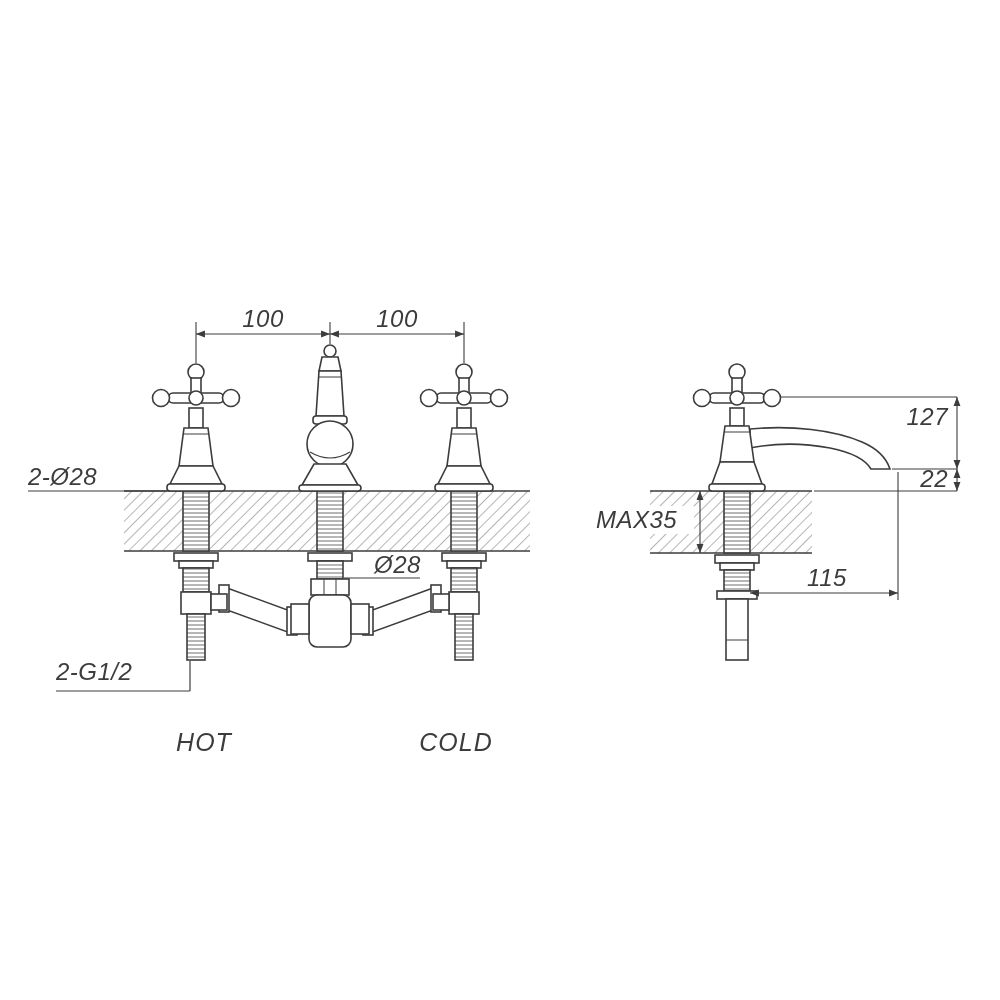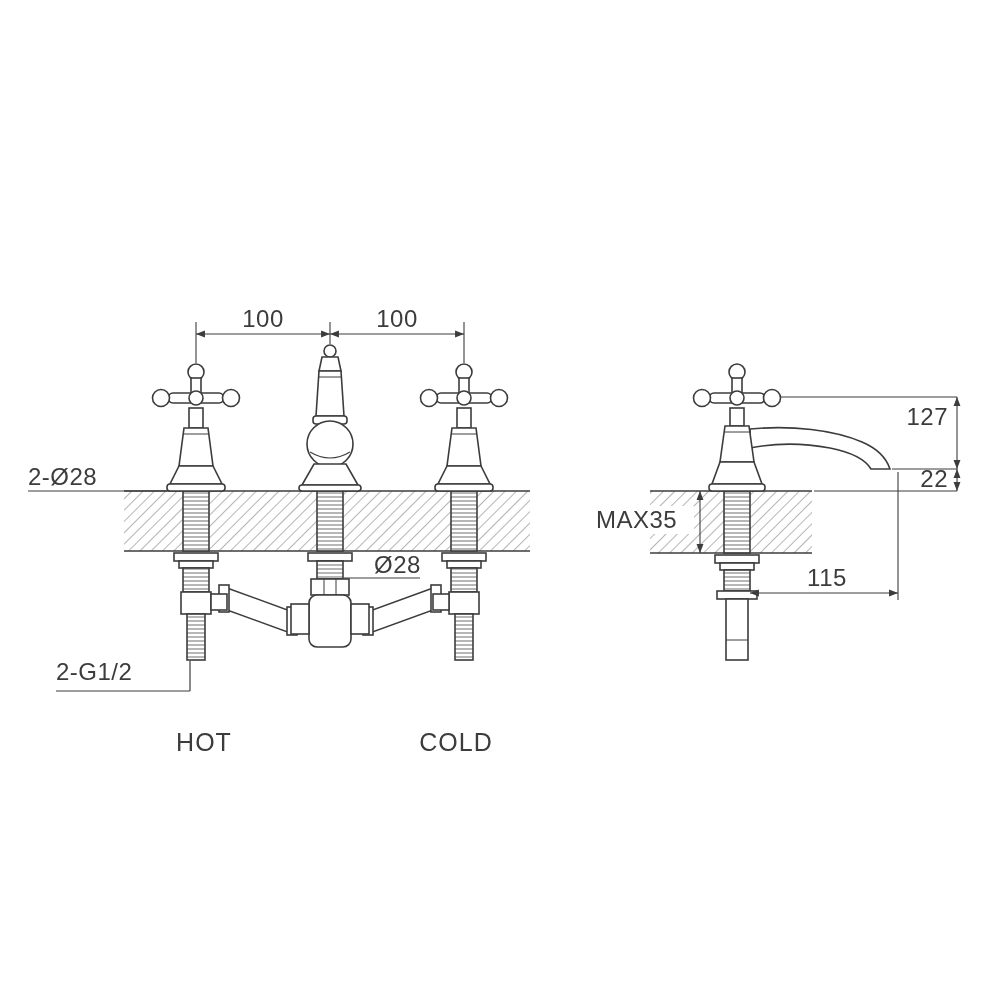--- a/index.html
+++ b/index.html
@@ -1,17 +1,17 @@
 <!DOCTYPE html>
 <html><head>
 <meta charset="utf-8">
 <style>
   html,body{margin:0;padding:0;background:#ffffff;}
   .canvas{position:relative;width:1000px;height:1000px;background:#ffffff;overflow:hidden;
-          font-family:"Liberation Sans", sans-serif;}
+          font-family:"Liberation Sans", sans-serif;font-style:italic;}
   svg{position:absolute;left:0;top:0;}
   .obj{stroke:#3c3c3c;stroke-width:1.6;fill:#ffffff;}
   .objn{stroke:#3c3c3c;stroke-width:1.6;fill:none;}
   .fillhatch{stroke:none;}
   .thr{stroke:#3c3c3c;stroke-width:1.6;}
   .dim{stroke:#3c3c3c;stroke-width:1.1;fill:none;}
   .lead{stroke:#3c3c3c;stroke-width:1.2;fill:none;}
   text{font-family:"Liberation Sans", sans-serif;fill:#3c3c3c;}
   .lbl{font-size:24px;letter-spacing:0.5px;}
   .big{font-size:25px;letter-spacing:1px;}

